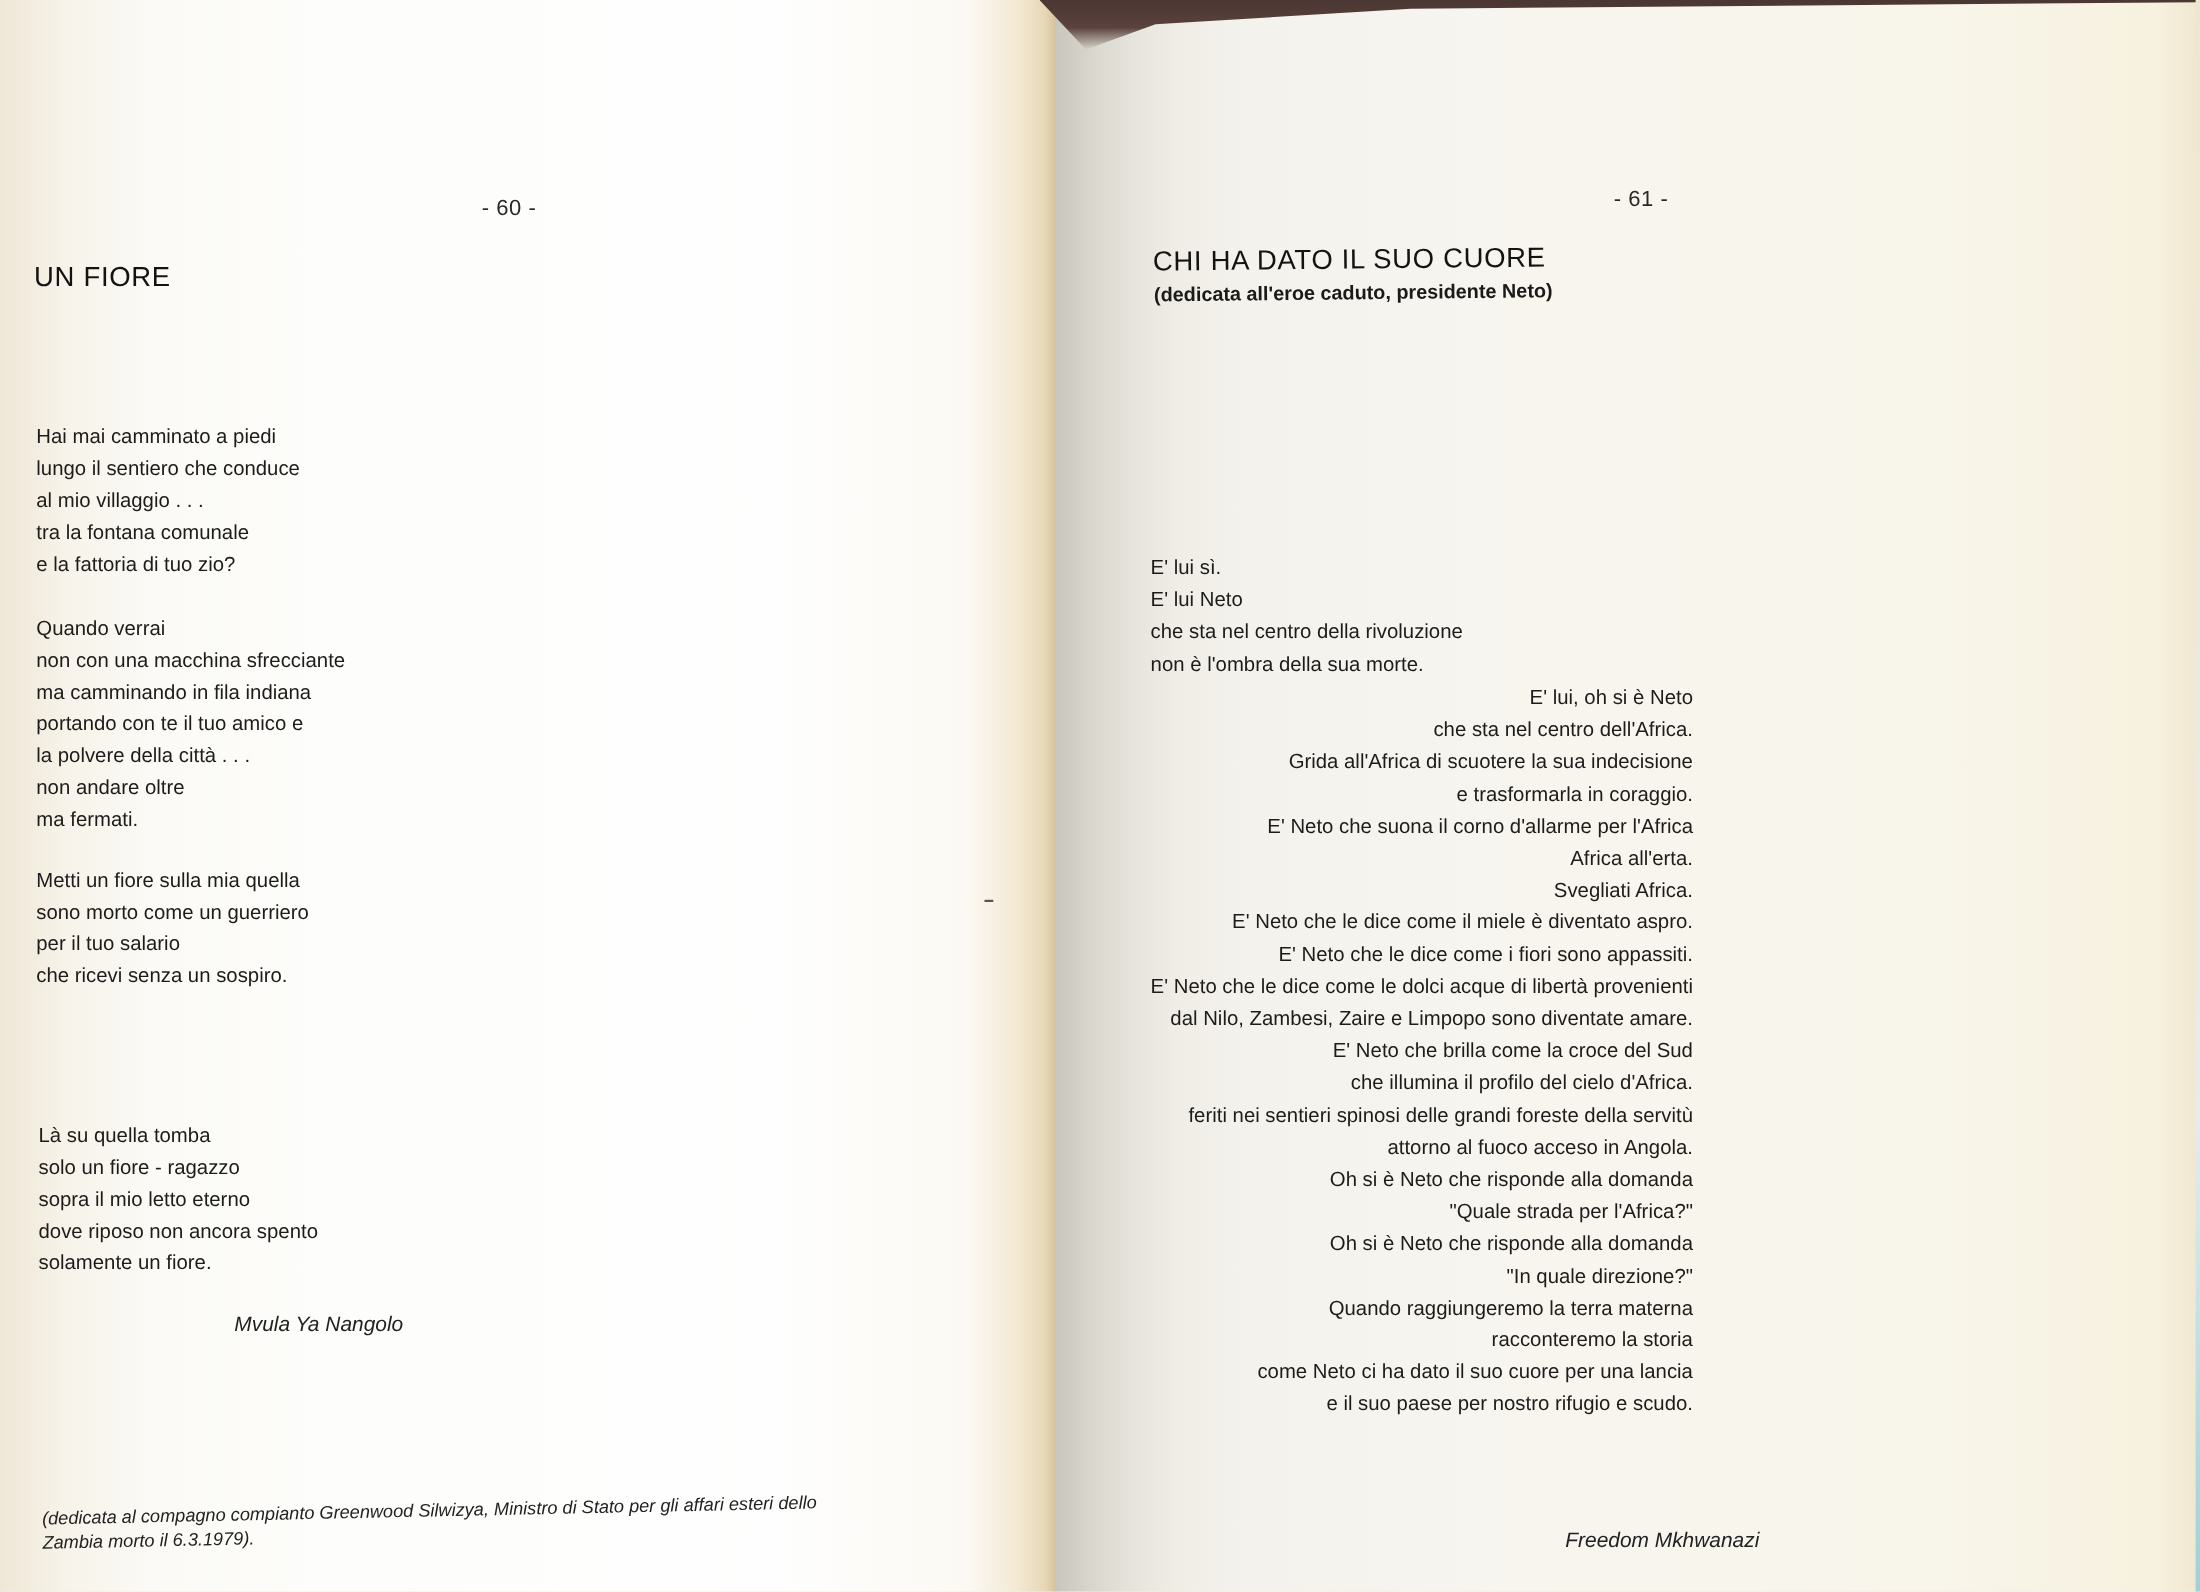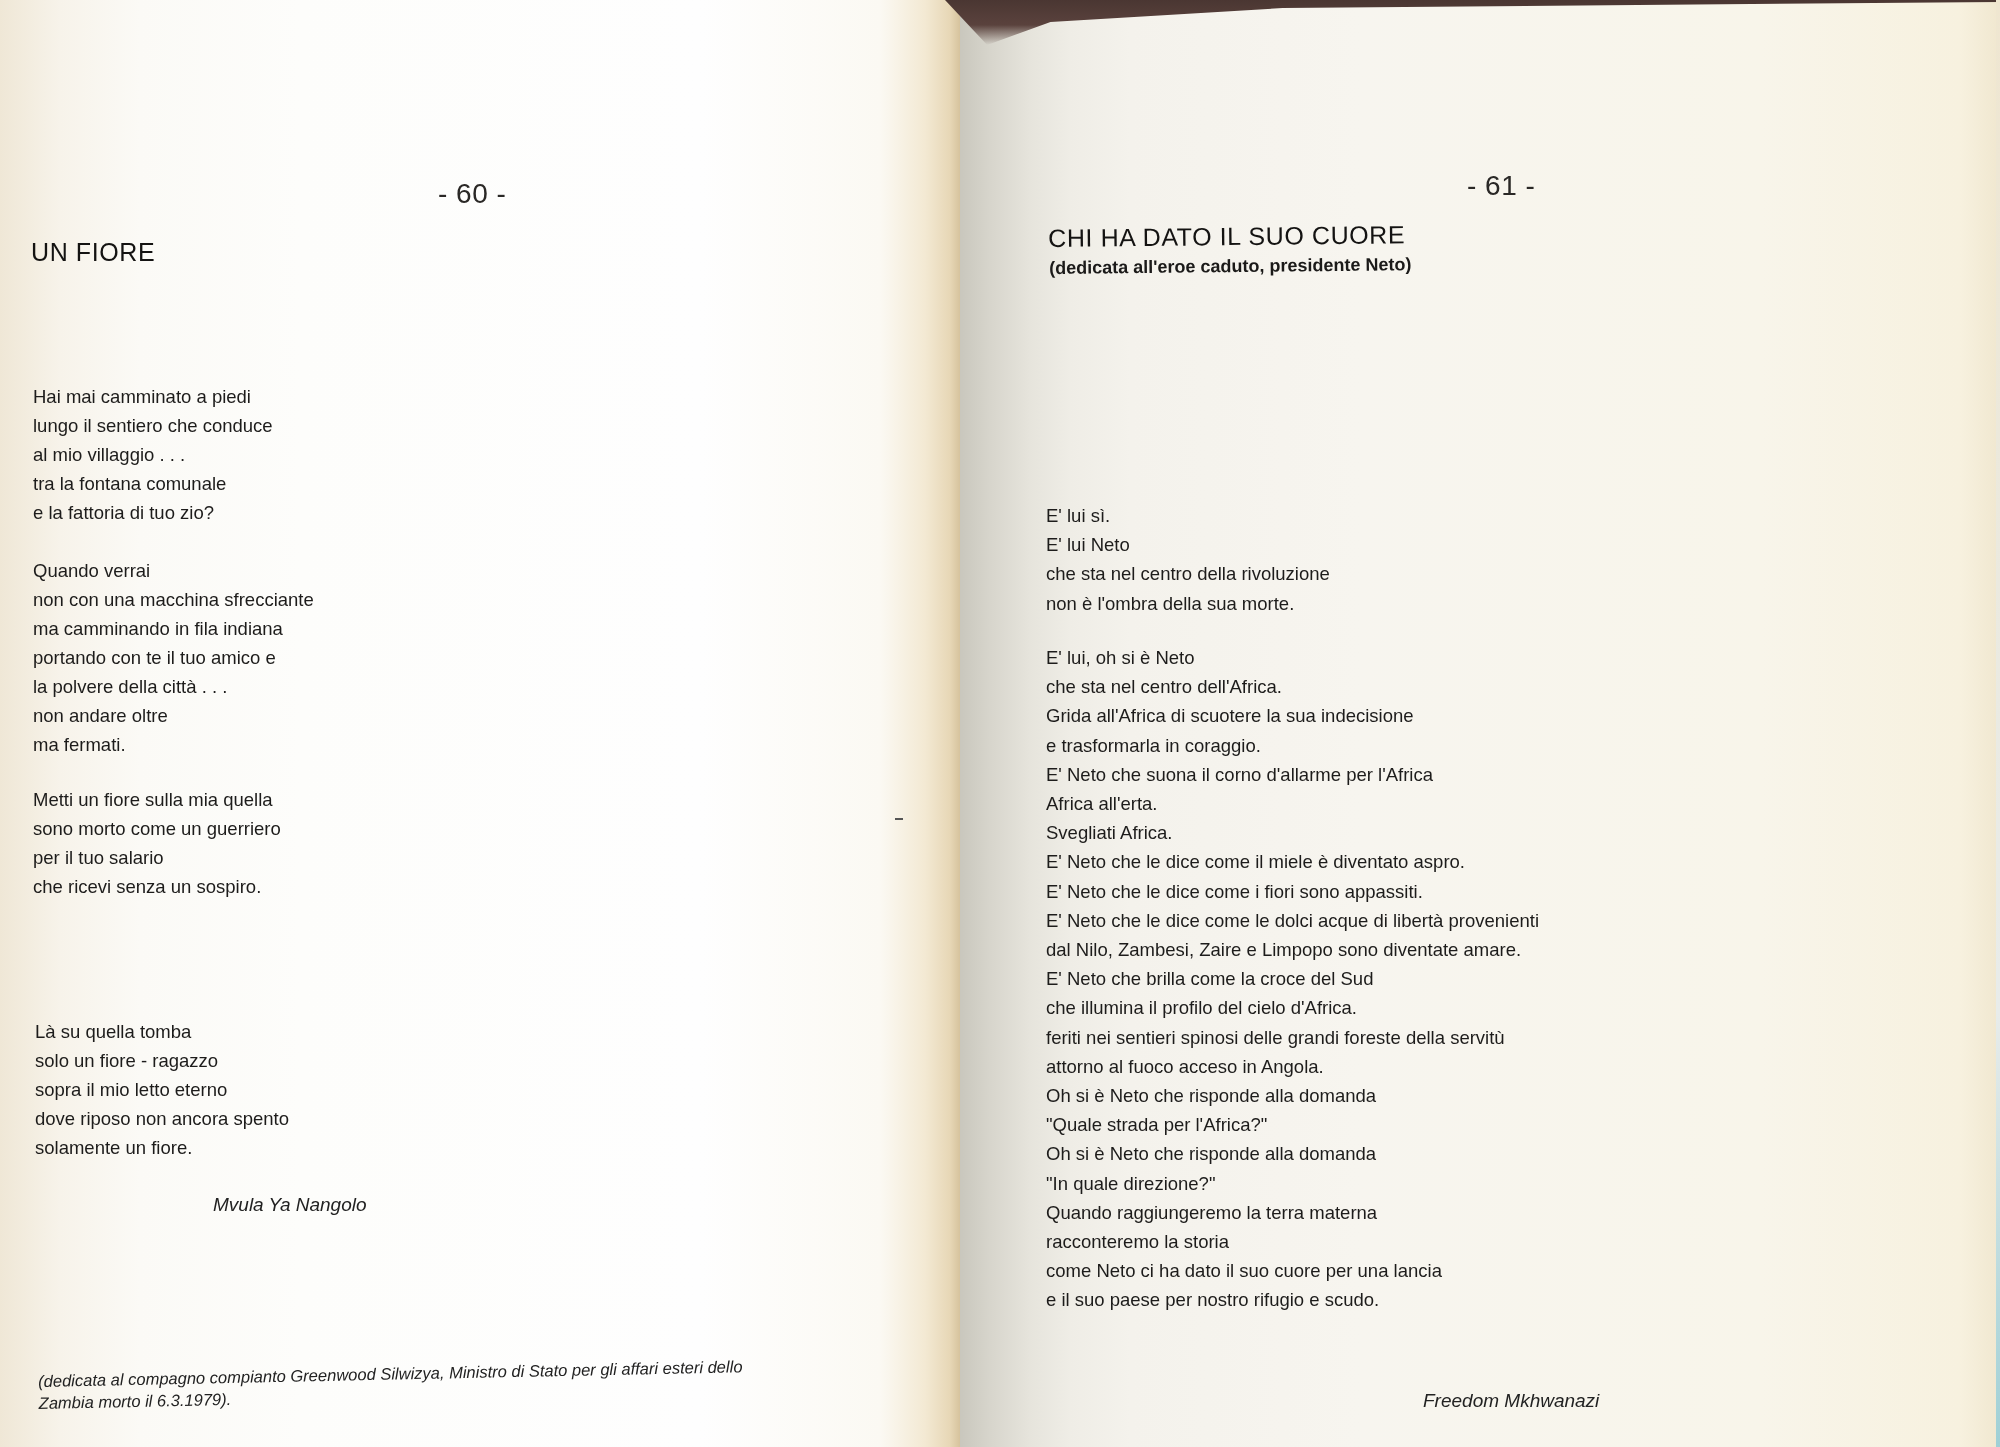--- a/index.html
+++ b/index.html
@@ -47,21 +47,21 @@
     .right-edge {
       position: absolute;
       right: 0;
       top: 0;
       width: 4px;
       height: 1447px;
       background: linear-gradient(to bottom, #efe6d0 0%, #e8ecea 70%, #9fd0d6 100%);
     }
     .page-number {
       position: absolute;
-      font-size: 28px;
+      font-size: 20px;
       letter-spacing: 0.5px;
       color: #2a2826;
     }
     .poem-title {
       position: absolute;
       font-size: 25px;
       font-weight: normal;
       letter-spacing: 0.6px;
       margin: 0;
       color: #141312;
@@ -178,21 +178,21 @@
     <div class="poem-subtitle" style="left:89px; top:258px; transform:rotate(-0.6deg); transform-origin:left top;">(dedicata all'eroe caduto, presidente Neto)</div>
 
 
     <div class="stanza right-stanza" style="left:86px; top:501px;">
       <span class="line">E' lui sì.</span>
       <span class="line">E' lui Neto</span>
       <span class="line">che sta nel centro della rivoluzione</span>
       <span class="line">non è l'ombra della sua morte.</span>
     </div>
 
-    <div class="stanza right-stanza" style="left:86px; top:643px;">
+    <div class="stanza right-stanza" style="left:86px; top:619px;text-align:right;">
       <span class="line">E' lui, oh si è Neto</span>
       <span class="line">che sta nel centro dell'Africa.</span>
       <span class="line">Grida all'Africa di scuotere la sua indecisione</span>
       <span class="line">e trasformarla in coraggio.</span>
       <span class="line">E' Neto che suona il corno d'allarme per l'Africa</span>
       <span class="line">Africa all'erta.</span>
       <span class="line">Svegliati Africa.</span>
       <span class="line">E' Neto che le dice come il miele è diventato aspro.</span>
       <span class="line">E' Neto che le dice come i fiori sono appassiti.</span>
       <span class="line">E' Neto che le dice come le dolci acque di libertà provenienti</span>

